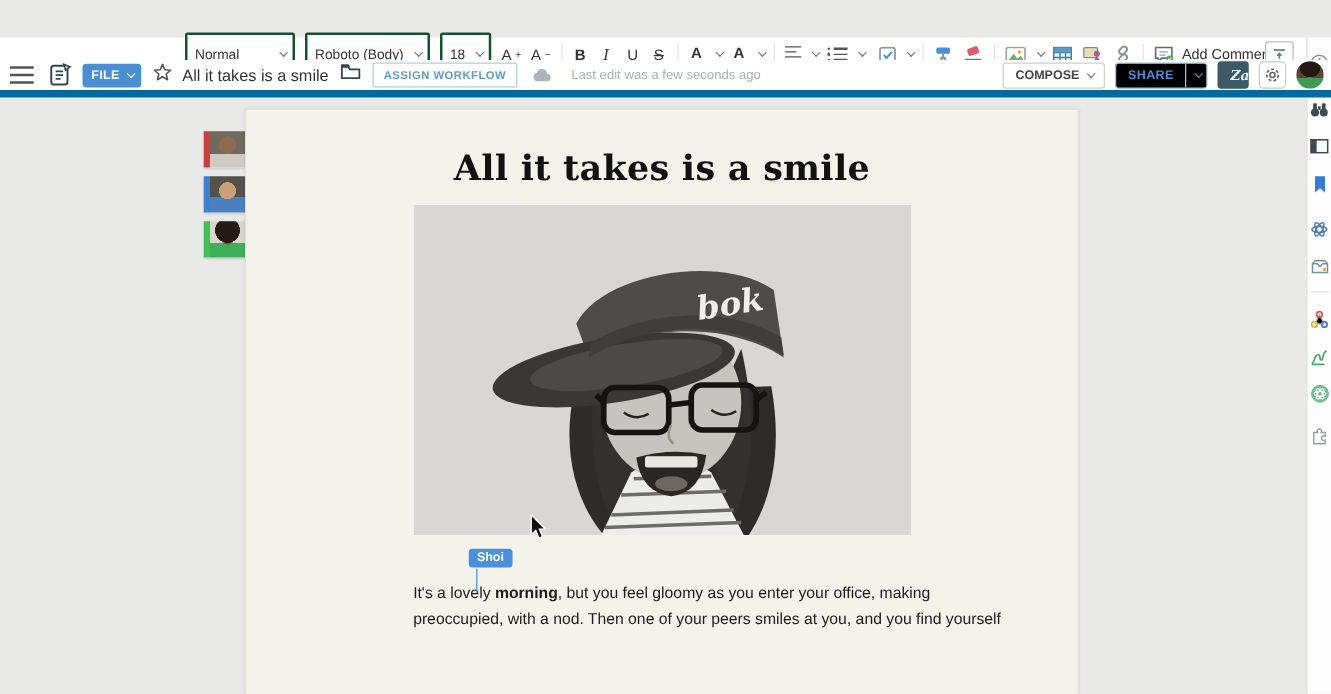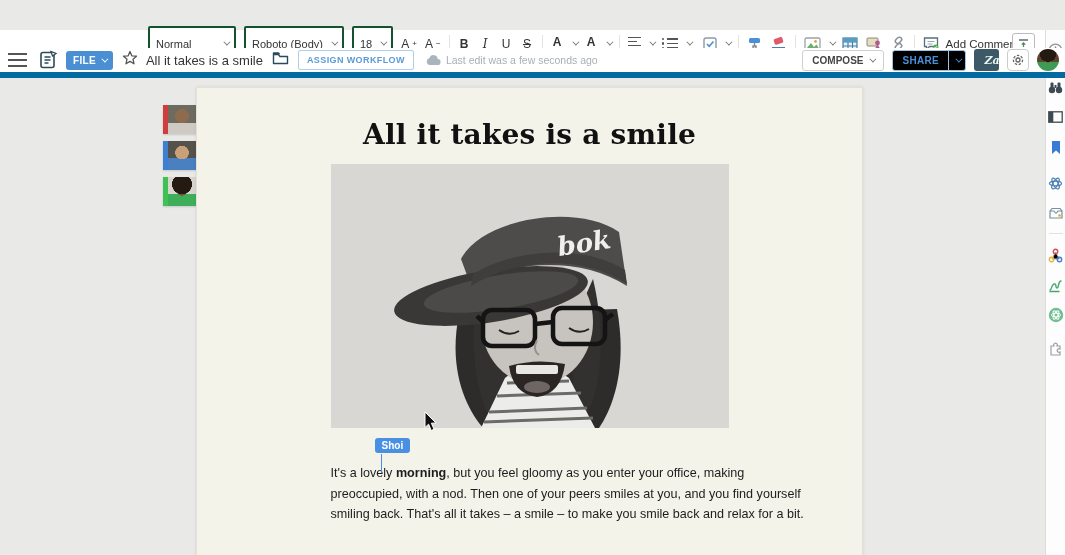--- a/index.html
+++ b/index.html
@@ -10,21 +10,21 @@
   .hamburger { width:34px; display:flex; flex-direction:column; gap:4px; align-items:center; cursor:pointer; }
   .hamburger i { display:block; width:19px; height:2px; background:#555; }
   .docicon { margin-left:4px; display:flex; align-items:center; }
   .btn-file { margin-left:8px; background:#4a8fd4; color:#fff; font-size:10px; font-weight:bold;
     border-radius:3px; padding:4px 7px; display:flex; align-items:center; gap:5px; letter-spacing:.3px; cursor:pointer; }
   .star { margin-left:9px; }
   .doc-title { margin-left:8px; font-size:13px; color:#333; }
   .folder { margin-left:9px; }
   .btn-workflow { margin-left:9px; border:1px solid #aecfea; color:#5b9bd5; font-size:9px; font-weight:bold;
     padding:4px 8px; border-radius:2px; letter-spacing:.4px; background:#fff; cursor:pointer; }
-  .lastedit { margin-left:12px; display:flex; align-items:center; gap:5px; color:#a7b0b8; font-size:10.5px; }
+  .lastedit { margin-left:12px; display:flex; align-items:center; gap:16px; color:#a7b0b8; font-size:10.5px; }
   .tb-right { margin-left:auto; display:flex; align-items:center; gap:8px; padding-right:6px; }
   .btn-compose { border:1px solid #cfcfcf; background:#fff; color:#444; font-size:10px; font-weight:bold;
     padding:4px 9px; border-radius:3px; display:flex; align-items:center; gap:6px; cursor:pointer; }
   .btn-share { display:flex; align-items:stretch; border:1px solid #9cc3e6; border-radius:3px; overflow:hidden; background:#000000; cursor:pointer; }
   .btn-share .lbl { color:#4a90d9; font-size:10px; font-weight:bold; padding:4px 9px; letter-spacing:.3px; }
   .btn-share .drop { border-left:1px solid #9cc3e6; width:17px; display:flex; align-items:center; justify-content:center; }
   .zia-badge { width:25px; height:22px; background:#3d5866; border-radius:3px; color:#eafaf6;
     font-family:"DejaVu Serif", serif; font-style:italic; font-weight:bold; font-size:11px;
     display:flex; align-items:center; justify-content:center; cursor:pointer;padding-left:11px; }
   .gear-btn { width:22px; height:22px; border:1px solid #ccc; border-radius:4px; display:flex;
@@ -386,21 +386,20 @@
         <path d="M178 202 Q206 194 234 200 Q230 230 206 233 Q182 230 178 202 Z" fill="#2b2523"></path>
         <rect x="185" y="201" width="42" height="9" rx="2" fill="#e9e7e3"></rect>
         <ellipse cx="206" cy="223" rx="13" ry="6" fill="#6e6662"></ellipse>
       </svg>
 
       <div class="para-wrap">
         <div class="cursor-tag">Shoi</div>
         <div class="cursor-caret"></div>
         <div class="pline"><span>It's a lovely </span><span class="bold-word">morning</span><span>, but you feel gloomy as you enter your office, making</span></div>
         <div class="pline">preoccupied, with a nod. Then one of your peers smiles at you, and you find yourself</div>
-        <div class="pline">smiling back. That's all it takes – a smile – to make you smile back and relax for a bit.</div>
       </div>
     </div>
   </div>
 
   <svg class="mouse-cursor" width="16" height="20" viewBox="0 0 16 20">
     <path d="M1 0 L1 15.5 L4.6 12.2 L7.2 18.5 L10 17.2 L7.4 11.2 L12 11 Z" fill="#111" stroke="#fff" stroke-width="1"></path>
   </svg>
 </div>
 
 </body></html>

